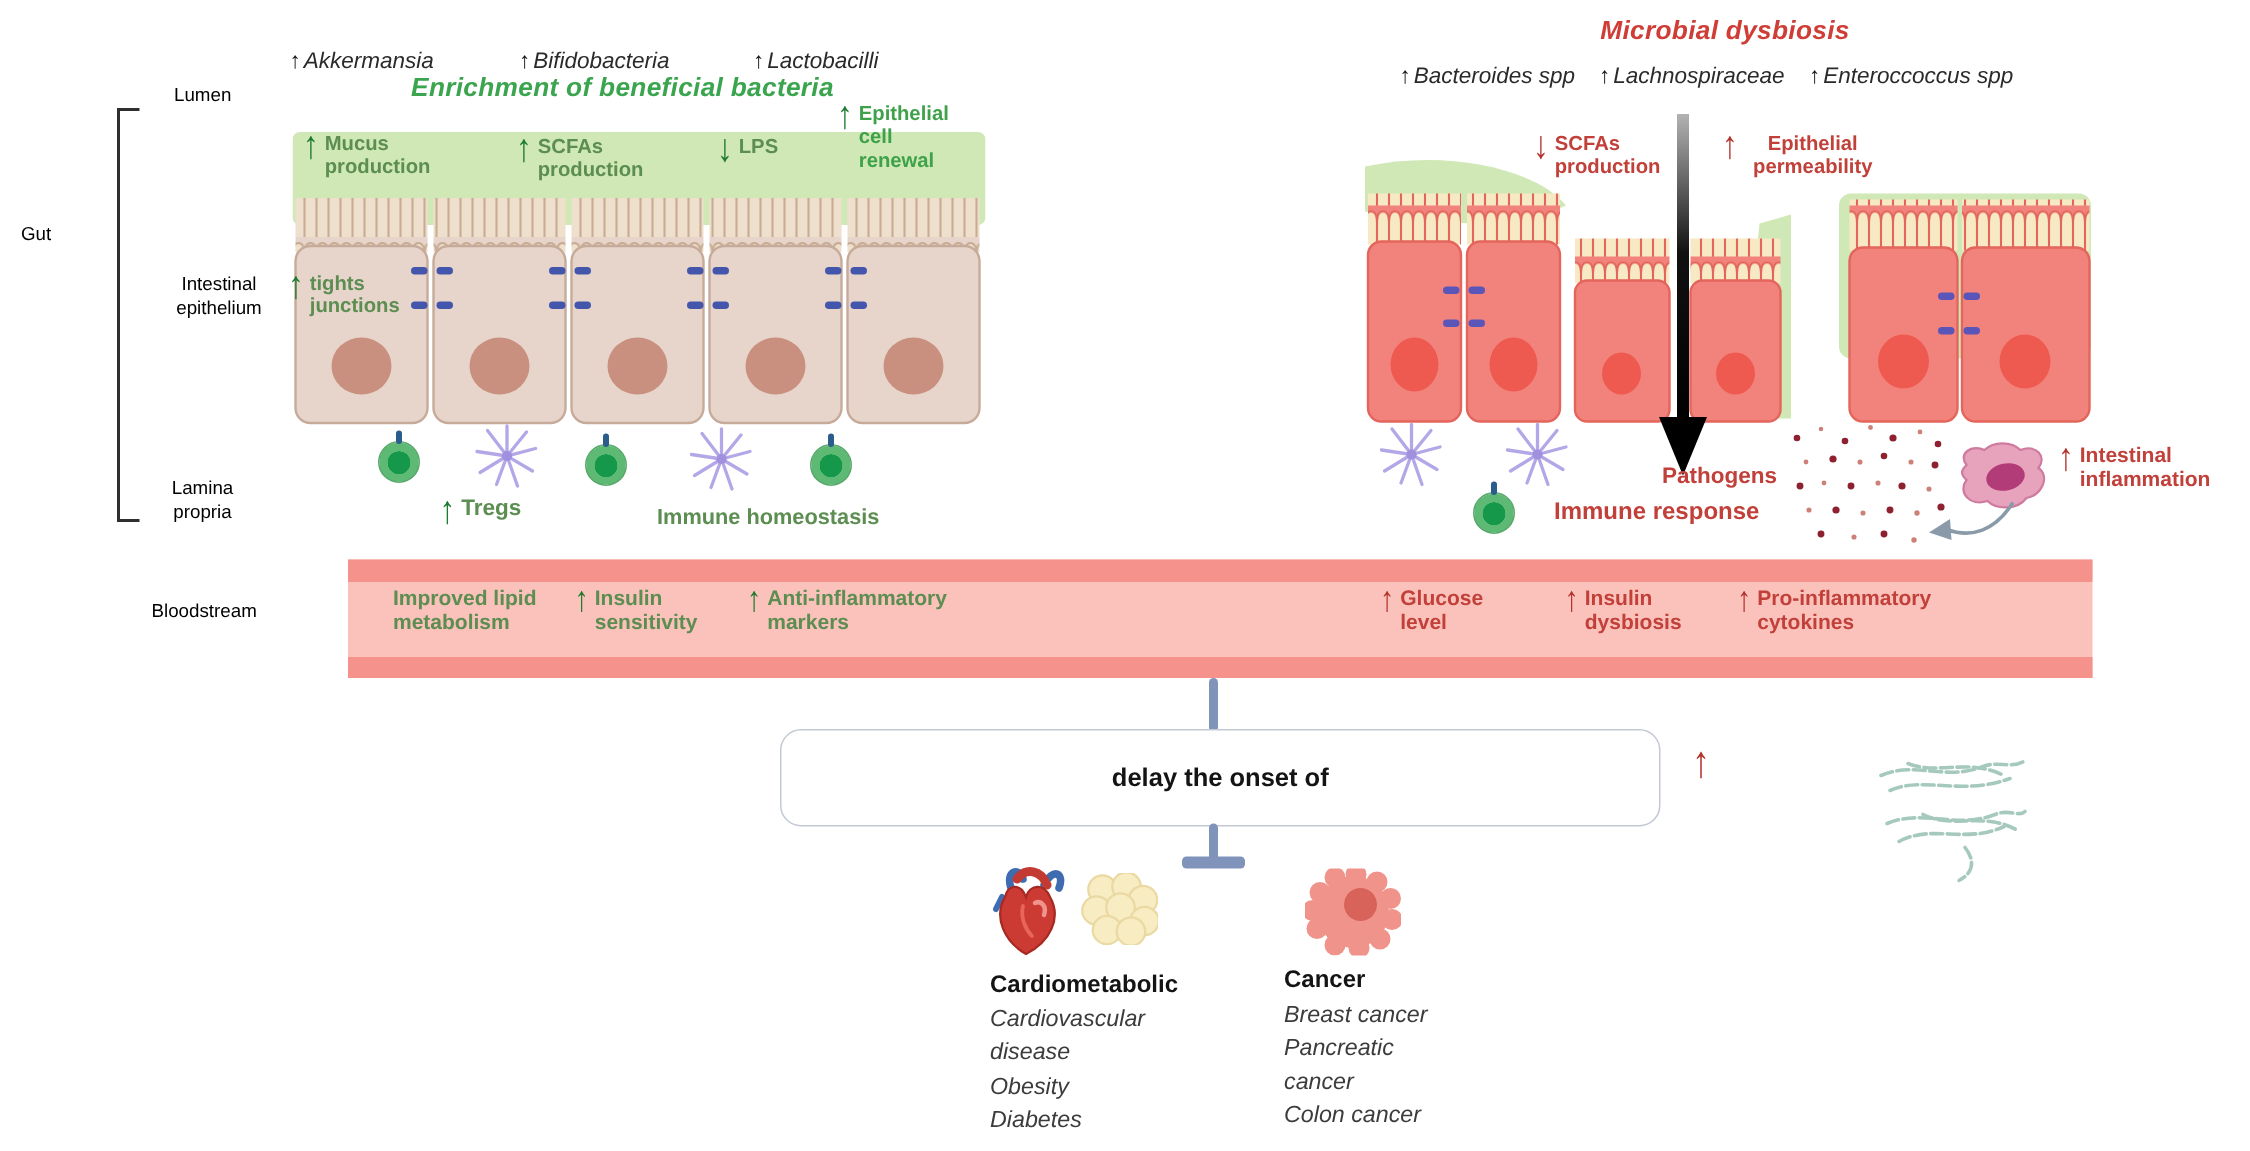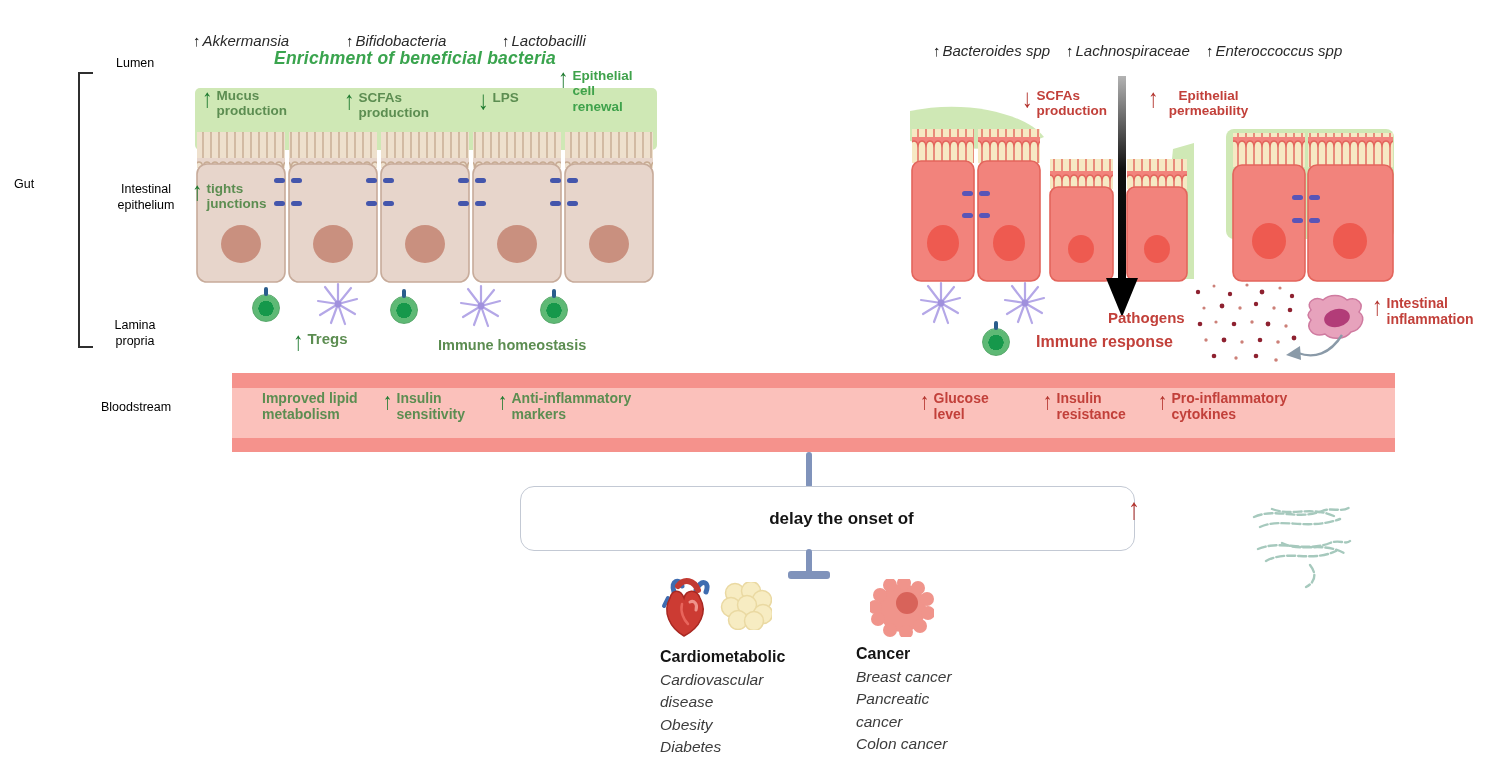--- a/index.html
+++ b/index.html
@@ -33,34 +33,35 @@
 
   .band{position:absolute;left:232px;top:373px;width:1163px;height:79px;background:#fbc1bb;
         border-top:15px solid #f5928c;border-bottom:14px solid #f5928c;box-sizing:border-box;}
   .band-anno{top:391px;font-size:14px;}
   .band-anno .ar{font-size:19px;}
 
   .conn{position:absolute;background:#8093bb;border-radius:3px;}
 
   .obox{position:absolute;left:520px;top:486px;width:585px;height:63px;background:#fff;
         border:1.5px solid #c3c9d4;border-radius:14px;display:flex;flex-direction:column;
-        justify-content:center;align-items:center;padding-left:28px;}
+        justify-content:center;align-items:center;}
   .obox div{font-size:17px;font-weight:bold;color:#141414;line-height:23px;}
 
   .dcol{position:absolute;}
   .dicon{display:flex;align-items:flex-start;}
   .dname{font-weight:bold;font-size:16px;color:#141414;margin:2px 0 3px 0;}
   .ddis{font-style:italic;font-size:15.5px;color:#3c3c3c;line-height:1.44;}
 </style>
 </head>
 <body>
 
 <div id="stage">
 
   <div class="title green" style="left:235px;top:2px;width:360px;margin-top:46px;">Enrichment of beneficial bacteria</div>
+  <div class="title red" style="left:1020px;top:10px;width:260px;">Microbial dysbiosis</div>
 
   <div class="bact" style="left:193px;top:32px;">
     <span class="ar">↑</span>
     <span>Akkermansia</span>
   </div>
   <div class="bact" style="left:346px;top:32px;">
     <span class="ar">↑</span>
     <span>Bifidobacteria</span>
   </div>
   <div class="bact" style="left:502px;top:32px;">
@@ -76,21 +77,21 @@
     <span class="ar">↑</span>
     <span>Lachnospiraceae</span>
   </div>
   <div class="bact" style="left:1206px;top:42px;">
     <span class="ar">↑</span>
     <span>Enteroccoccus spp</span>
   </div>
 
   <div class="anat" style="left:116px;top:55px;">Lumen</div>
   <div class="bracket" style="left:78px;top:72px;height:272px;"></div>
-  <div class="anat" style="left:14px;top:176px;">Gut</div>
+  <div class="anat" style="left:14px;top:148px;">Gut</div>
   <div class="anat" style="left:104px;top:181px;width:84px;text-align:center;">Intestinal epithelium</div>
   <div class="anat" style="left:104px;top:317px;width:62px;text-align:center;">Lamina propria</div>
   <div class="anat" style="left:101px;top:399px;">Bloodstream</div>
 
   <svg class="svgabs" style="left:195px;top:86px;" width="462" height="200" viewBox="0 0 462 200">
     <defs>
       <pattern id="mvL" width="8" height="36" patternUnits="userSpaceOnUse">
         <rect width="8" height="36" fill="#e7d5cb"></rect>
         <path d="M0,36 L0,12 Q0,4 4,4 Q8,4 8,12 L8,36" fill="#eee0cd" stroke="#c7ab92" stroke-width="1.4"></path>
       </pattern>
@@ -378,21 +379,21 @@
   <div class="anno g band-anno" style="left:498px;">
     <span class="ar">↑</span>
     <span style="width:132px;">Anti-inflammatory markers</span>
   </div>
   <div class="anno r band-anno" style="left:920px;">
     <span class="ar">↑</span>
     <span style="width:72px;">Glucose level</span>
   </div>
   <div class="anno r band-anno" style="left:1043px;">
     <span class="ar">↑</span>
-    <span style="width:92px;">Insulin resistance</span>
+    <span style="width:92px;">Insulin dysbiosis</span>
   </div>
   <div class="anno r band-anno" style="left:1158px;">
     <span class="ar">↑</span>
     <span style="width:145px;">Pro-inflammatory cytokines</span>
   </div>
 
   <div class="conn" style="left:806px;top:452px;width:6px;height:36px;"></div>
   <div class="obox">
     <div>delay the onset of</div>
   </div>

